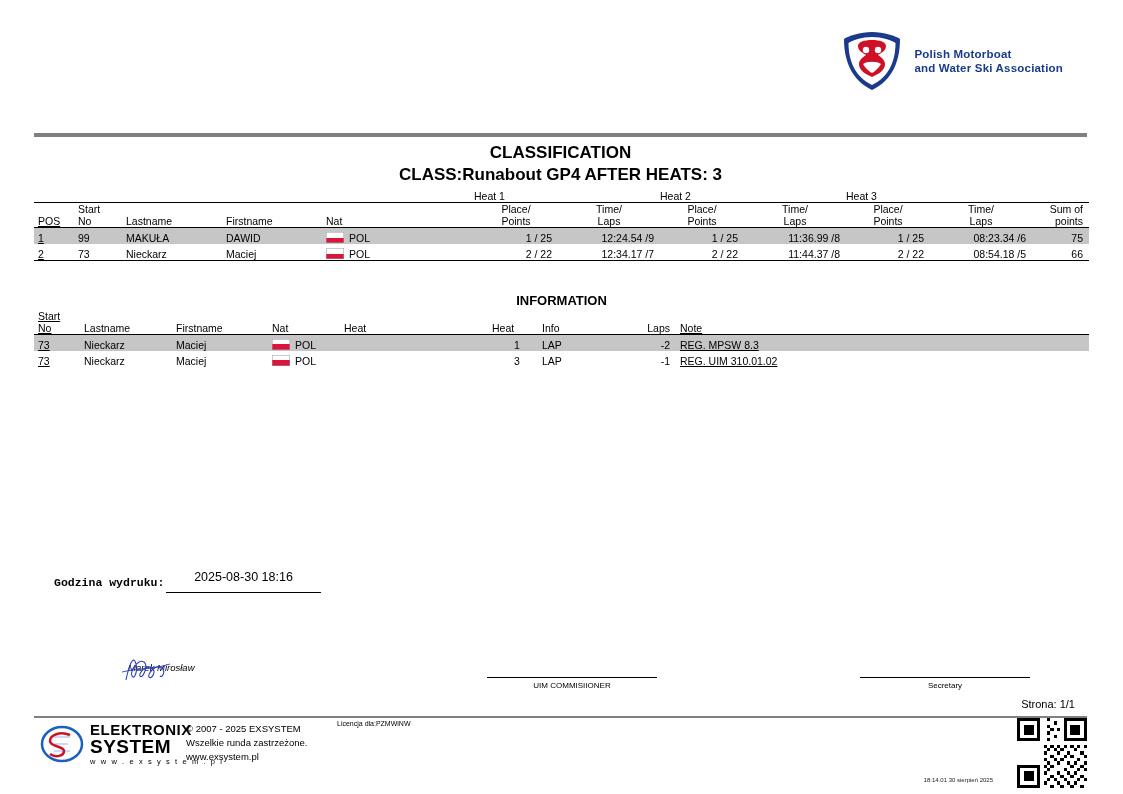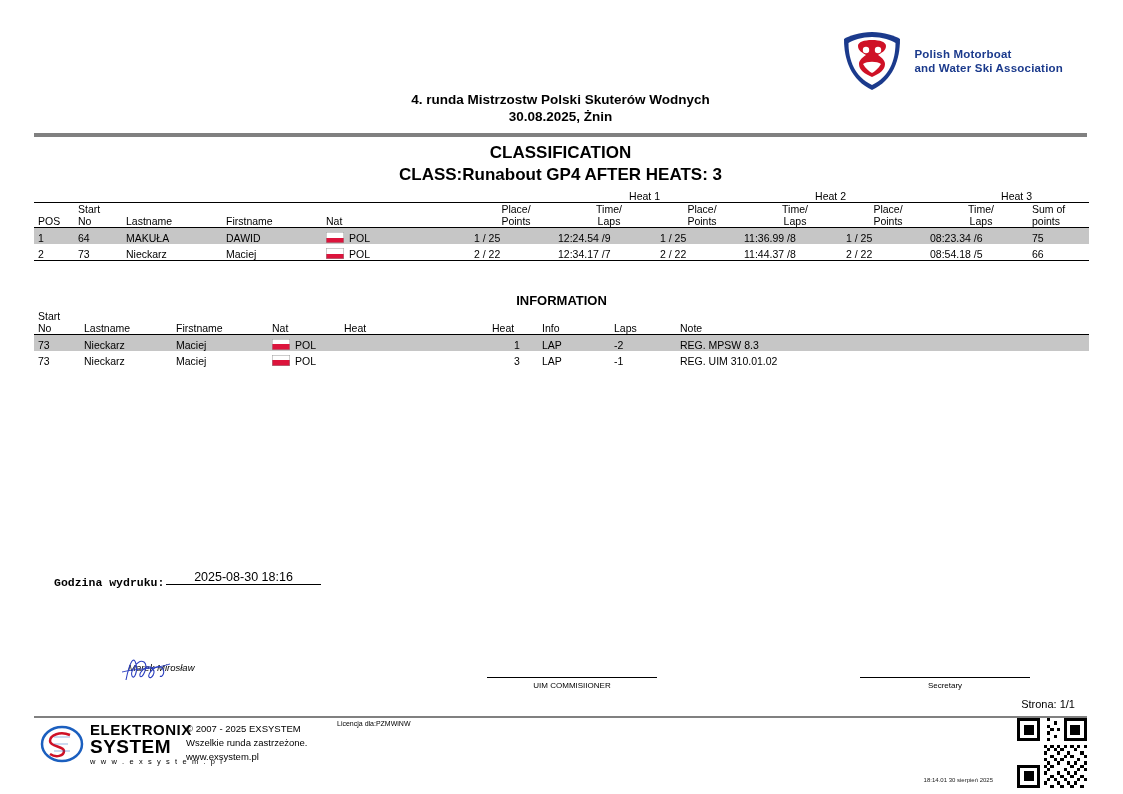--- a/index.html
+++ b/index.html
@@ -100,21 +100,21 @@
     border-collapse: collapse;
     width: 100%;
     table-layout: fixed;
   }
   table.grid td, table.grid th {
     padding: 0;
     vertical-align: bottom;
     font-weight: normal;
   }
   .heat-head-row td {
-    text-align: right;
+    text-align: left;
     font-weight: bold;
     font-size: 10.5px;
     padding-bottom: 2px;
   }
   .line-row td {
     border-top: 1px solid #000;
     height: 0;
     font-size: 0;
     line-height: 0;
   }
@@ -128,24 +128,24 @@
   }
   .data-row td {
     font-size: 10.5px;
     padding: 3px 0 3px 0;
     height: 16px;
   }
   .data-row.shaded {
     background: #c6c6c6;
   }
   .ta-c { text-align: center; }
-  .ta-r { text-align: left; }
+  .ta-r { text-align: right; }
   .ta-l { text-align: left; }
   .pr4 { padding-right: 6px !important; }
-  .pl4 { padding-left: 4px !important; }
+  .pl4 { padding-left: 4px !important; text-decoration: underline; }
   .bold { font-weight: bold; }
 
   .flag {
     display: inline-block;
     width: 18px;
     height: 11px;
     vertical-align: -1px;
     margin-right: 5px;
     border: 0;
     background: linear-gradient(to bottom, #ffffff 0%, #ffffff 50%, #dc143c 50%, #dc143c 100%);
@@ -190,21 +190,21 @@
     font-family: Liberation Mono, monospace;
   }
   .printtime-value {
     position: absolute;
     left: 166px;
     top: 570px;
     width: 155px;
     text-align: center;
     font-size: 12.5px;
     border-bottom: 1px solid #000;
-    padding-bottom: 0;
+    padding-bottom: 8px;
   }
 
   
   .sig {
     position: absolute;
     text-align: center;
     font-size: 8px;
   }
   .sig .rule {
     border-bottom: 1px solid #000;
@@ -327,24 +327,20 @@
           <circle cx="40" cy="20" r="3.2" fill="#ffffff"></circle>
           <path d="M25 34 C29 31 39 31 43 34 C40 39 36 42 34 43 C32 42 28 39 25 34 Z" fill="#ffffff"></path>
         </svg>
       </div>
       <div class="logo-text">
         <div>Polish Motorboat</div>
         <div>and Water Ski Association</div>
       </div>
     </div>
 
-    <div class="event-title">
-      <div>4. runda Mistrzostw Polski Skuterów Wodnych</div>
-      <div class="line2">30.08.2025, Żnin</div>
-    </div>
   </div>
 
   <div class="hr-thick"></div>
 
   <div class="class-title">CLASSIFICATION</div>
   <div class="class-sub">CLASS:Runabout GP4    AFTER HEATS: 3</div>
 
   <div class="results">
     <table class="grid">
       <colgroup>
@@ -417,21 +413,21 @@
           <span>points</span>
         </td>
       </tr>
 
       <tr class="line-row">
         <td colspan="12"></td>
       </tr>
 
       <tr class="data-row shaded">
         <td class="ta-l pl4">1</td>
-        <td class="ta-l">64</td>
+        <td class="ta-l">99</td>
         <td class="ta-l">MAKUŁA</td>
         <td class="ta-l">DAWID</td>
         <td class="ta-l">
           <span class="flag"></span><span>POL</span>
         </td>
         <td class="ta-r pr4">1 / 25</td>
         <td class="ta-r pr4">12:24.54 /9</td>
         <td class="ta-r pr4">1 / 25</td>
         <td class="ta-r pr4">11:36.99 /8</td>
         <td class="ta-r pr4">1 / 25</td>

